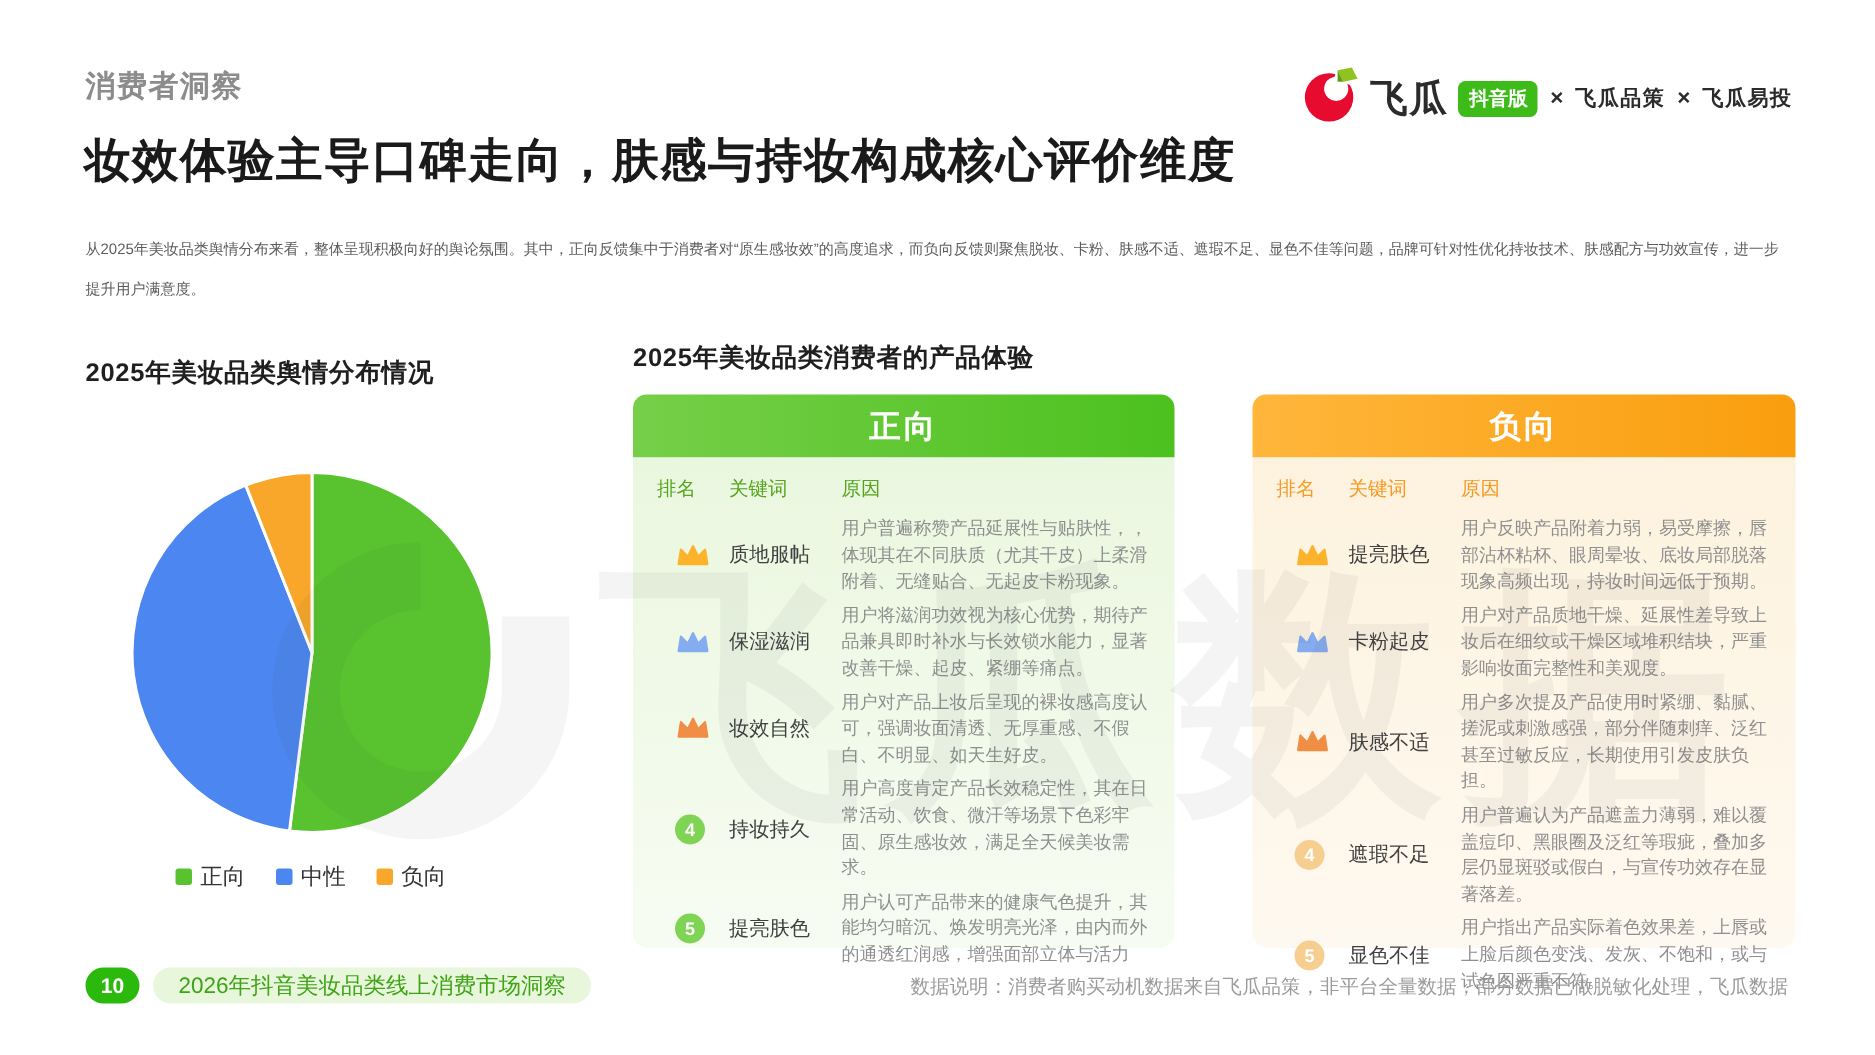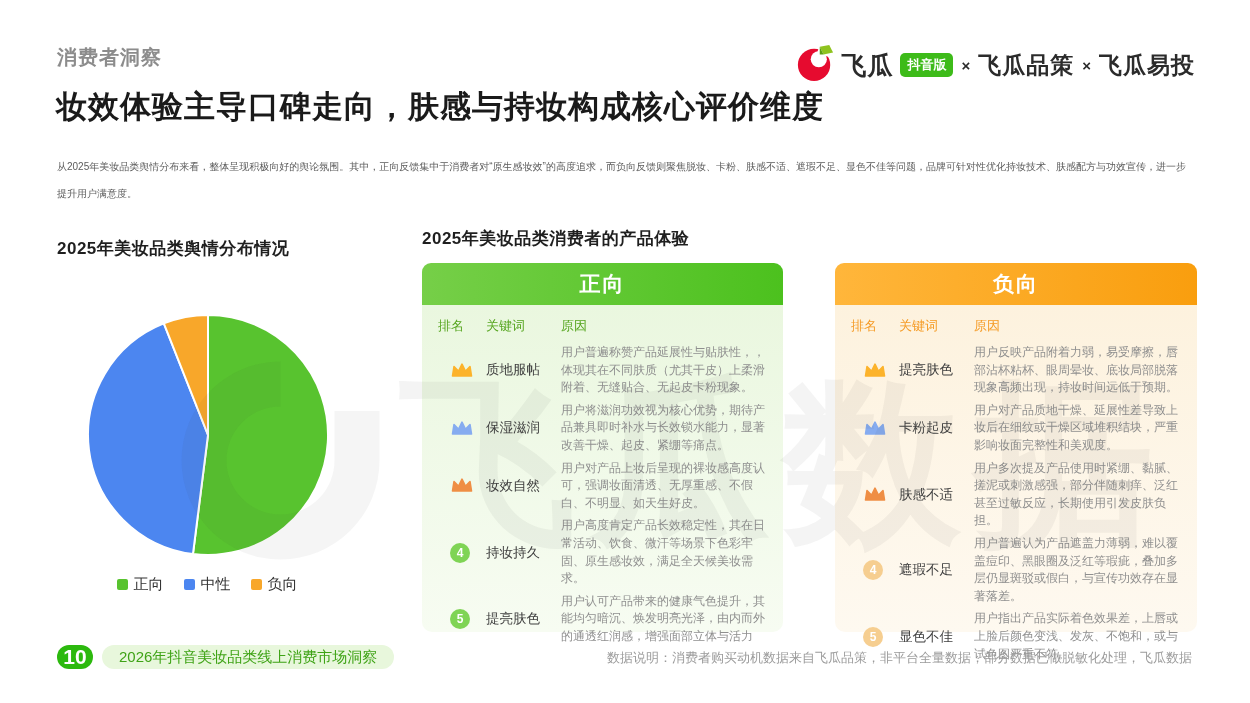--- a/index.html
+++ b/index.html
@@ -4,21 +4,21 @@
 <style>
   html,body{margin:0;padding:0;background:#fff;}
   .page{position:relative;width:1250px;height:703px;background:#ffffff;overflow:hidden;
         font-family:"Liberation Sans","DejaVu Sans",sans-serif;color:#262626;}
   
   .eyebrow{position:absolute;left:57px;top:44px;font-size:20px;font-weight:bold;color:#8C8C8C;letter-spacing:1px;}
   .brand{position:absolute;right:55px;top:44px;display:flex;align-items:center;gap:7px;}
   .brand-name{font-size:25px;font-weight:bold;color:#2b2b2b;letter-spacing:1px;}
   .brand-badge{background:#3DBB19;color:#fff;font-size:13px;font-weight:bold;padding:3px 7px;border-radius:5px;}
   .brand-x{font-size:15px;font-weight:bold;color:#2b2b2b;margin:0 1px;}
-  .brand-sub{font-size:23px;font-weight:bold;color:#2b2b2b;letter-spacing:1px;}
+  .brand-sub{font-size:14px;font-weight:bold;color:#2b2b2b;letter-spacing:1px;}
   .title{position:absolute;left:56px;top:86px;font-size:31px;font-weight:bold;color:#1a1a1a;letter-spacing:1px;}
   .intro{position:absolute;left:57px;top:153px;width:1138px;font-size:10px;color:#5c5c5c;line-height:27px;}
   
   .sec-h{position:absolute;font-size:17px;font-weight:bold;color:#1f1f1f;letter-spacing:.5px;}
   .sec-h.left{left:57px;top:237px;}
   .sec-h.mid{left:422px;top:227px;}
   
   .pie-wrap{position:absolute;left:86px;top:313px;width:244px;height:244px;}
   .legend{position:absolute;left:57px;top:575px;width:300px;display:flex;justify-content:center;gap:20px;}
   .legend-item{display:flex;align-items:center;gap:6px;font-size:15px;color:#333;}
@@ -38,21 +38,21 @@
   .c-kw{width:75px;flex:none;}
   .c-reason{flex:1;}
   .t-row{display:flex;align-items:center;margin-bottom:5px;}
   .t-row .c-rank{display:flex;justify-content:flex-start;padding-left:12px;box-sizing:border-box;}
   .t-row .c-kw{font-size:13.5px;color:#404040;}
   .t-row .c-reason{font-size:12px;color:#8F8F8F;line-height:17.6px;}
   .rankball{width:20px;height:20px;border-radius:50%;display:inline-flex;align-items:center;justify-content:center;
             color:#fff;font-size:12px;font-weight:bold;}
   
   .foot-num{position:absolute;left:57px;top:645px;width:36px;height:24px;border-radius:13px;background:#2CB90E;
-            color:#fff;font-size:21px;font-weight:bold;display:flex;align-items:center;justify-content:center;}
+            color:#fff;font-size:14px;font-weight:bold;display:flex;align-items:center;justify-content:center;}
   .foot-pill{position:absolute;left:102px;top:645px;height:24px;border-radius:13px;background:#E8F7DC;color:#3FA316;
              font-size:15px;font-weight:normal;display:flex;align-items:center;padding:0 17px;}
   .foot-note{position:absolute;right:58px;top:649px;font-size:13px;color:#9B9B9B;}
   
   .watermark{position:absolute;left:168px;top:348px;width:1070px;display:flex;align-items:center;gap:6px;
              pointer-events:none;z-index:6;}
   .wm-text{font-size:178px;font-weight:bold;color:rgba(60,60,60,0.055);letter-spacing:14px;line-height:1;white-space:nowrap;}
   .content{position:relative;z-index:1;}
 </style>
 </head>

